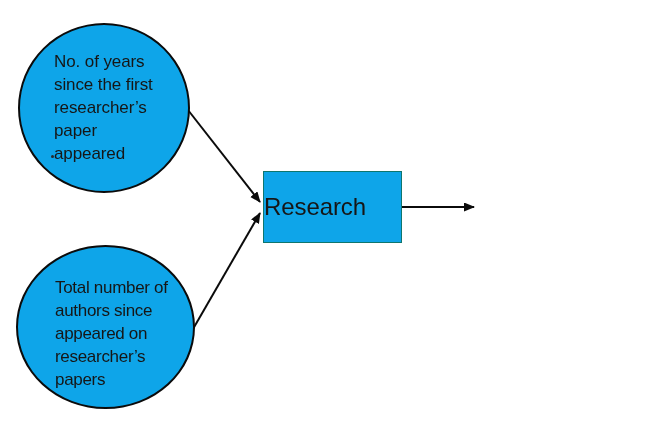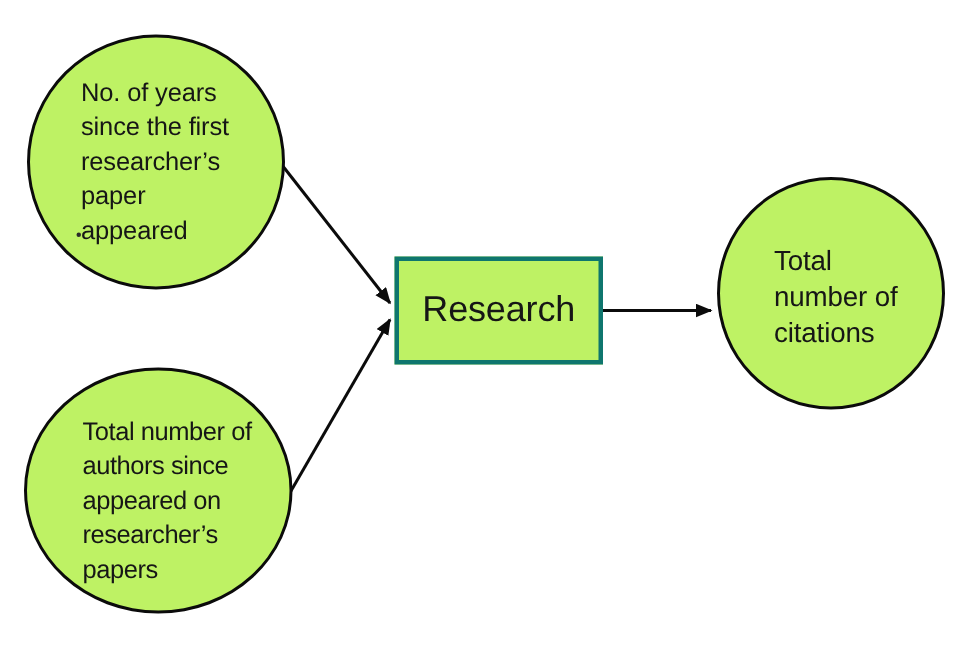--- a/index.html
+++ b/index.html
@@ -18,31 +18,31 @@
     overflow: hidden;
   }
   .edges-layer {
     position: absolute;
     left: 0; top: 0;
     width: 652px; height: 440px;
     pointer-events: none;
   }
   .node {
     position: absolute;
-    background: #bef264;
+    background: #0ea5e9;
   }
   .ellipse {
     border: 2px solid #0b0b0b;
     border-radius: 50%;
   }
   .rect {
-    border: 3px solid #0f766e;
+    border: 1px solid #0f766e;
     display: flex;
     align-items: center;
-    justify-content: center;
+    justify-content: flex-start;
   }
   .node-label {
     position: absolute;
     white-space: pre-line;
     font-size: 17px;
     line-height: 23px;
     letter-spacing: -0.1px;
   }
   .label-years   { left: 34px; top: 25px; }
   .label-authors { left: 37px; top: 29px; letter-spacing: -0.3px; }
@@ -94,19 +94,14 @@
 authors since
 appeared on
 researcher’s
 papers</div>
   </div>
 
   <div class="node rect" style="left:263px; top:171px; width:139px; height:72px;">
     <div class="node-label label-research">Research</div>
   </div>
 
-  <div class="node ellipse" style="left:478px; top:118px; width:152px; height:155px;">
-    <div class="node-label label-citations">Total
-number of
-citations</div>
-  </div>
 
 </div>
 
 </body></html>

